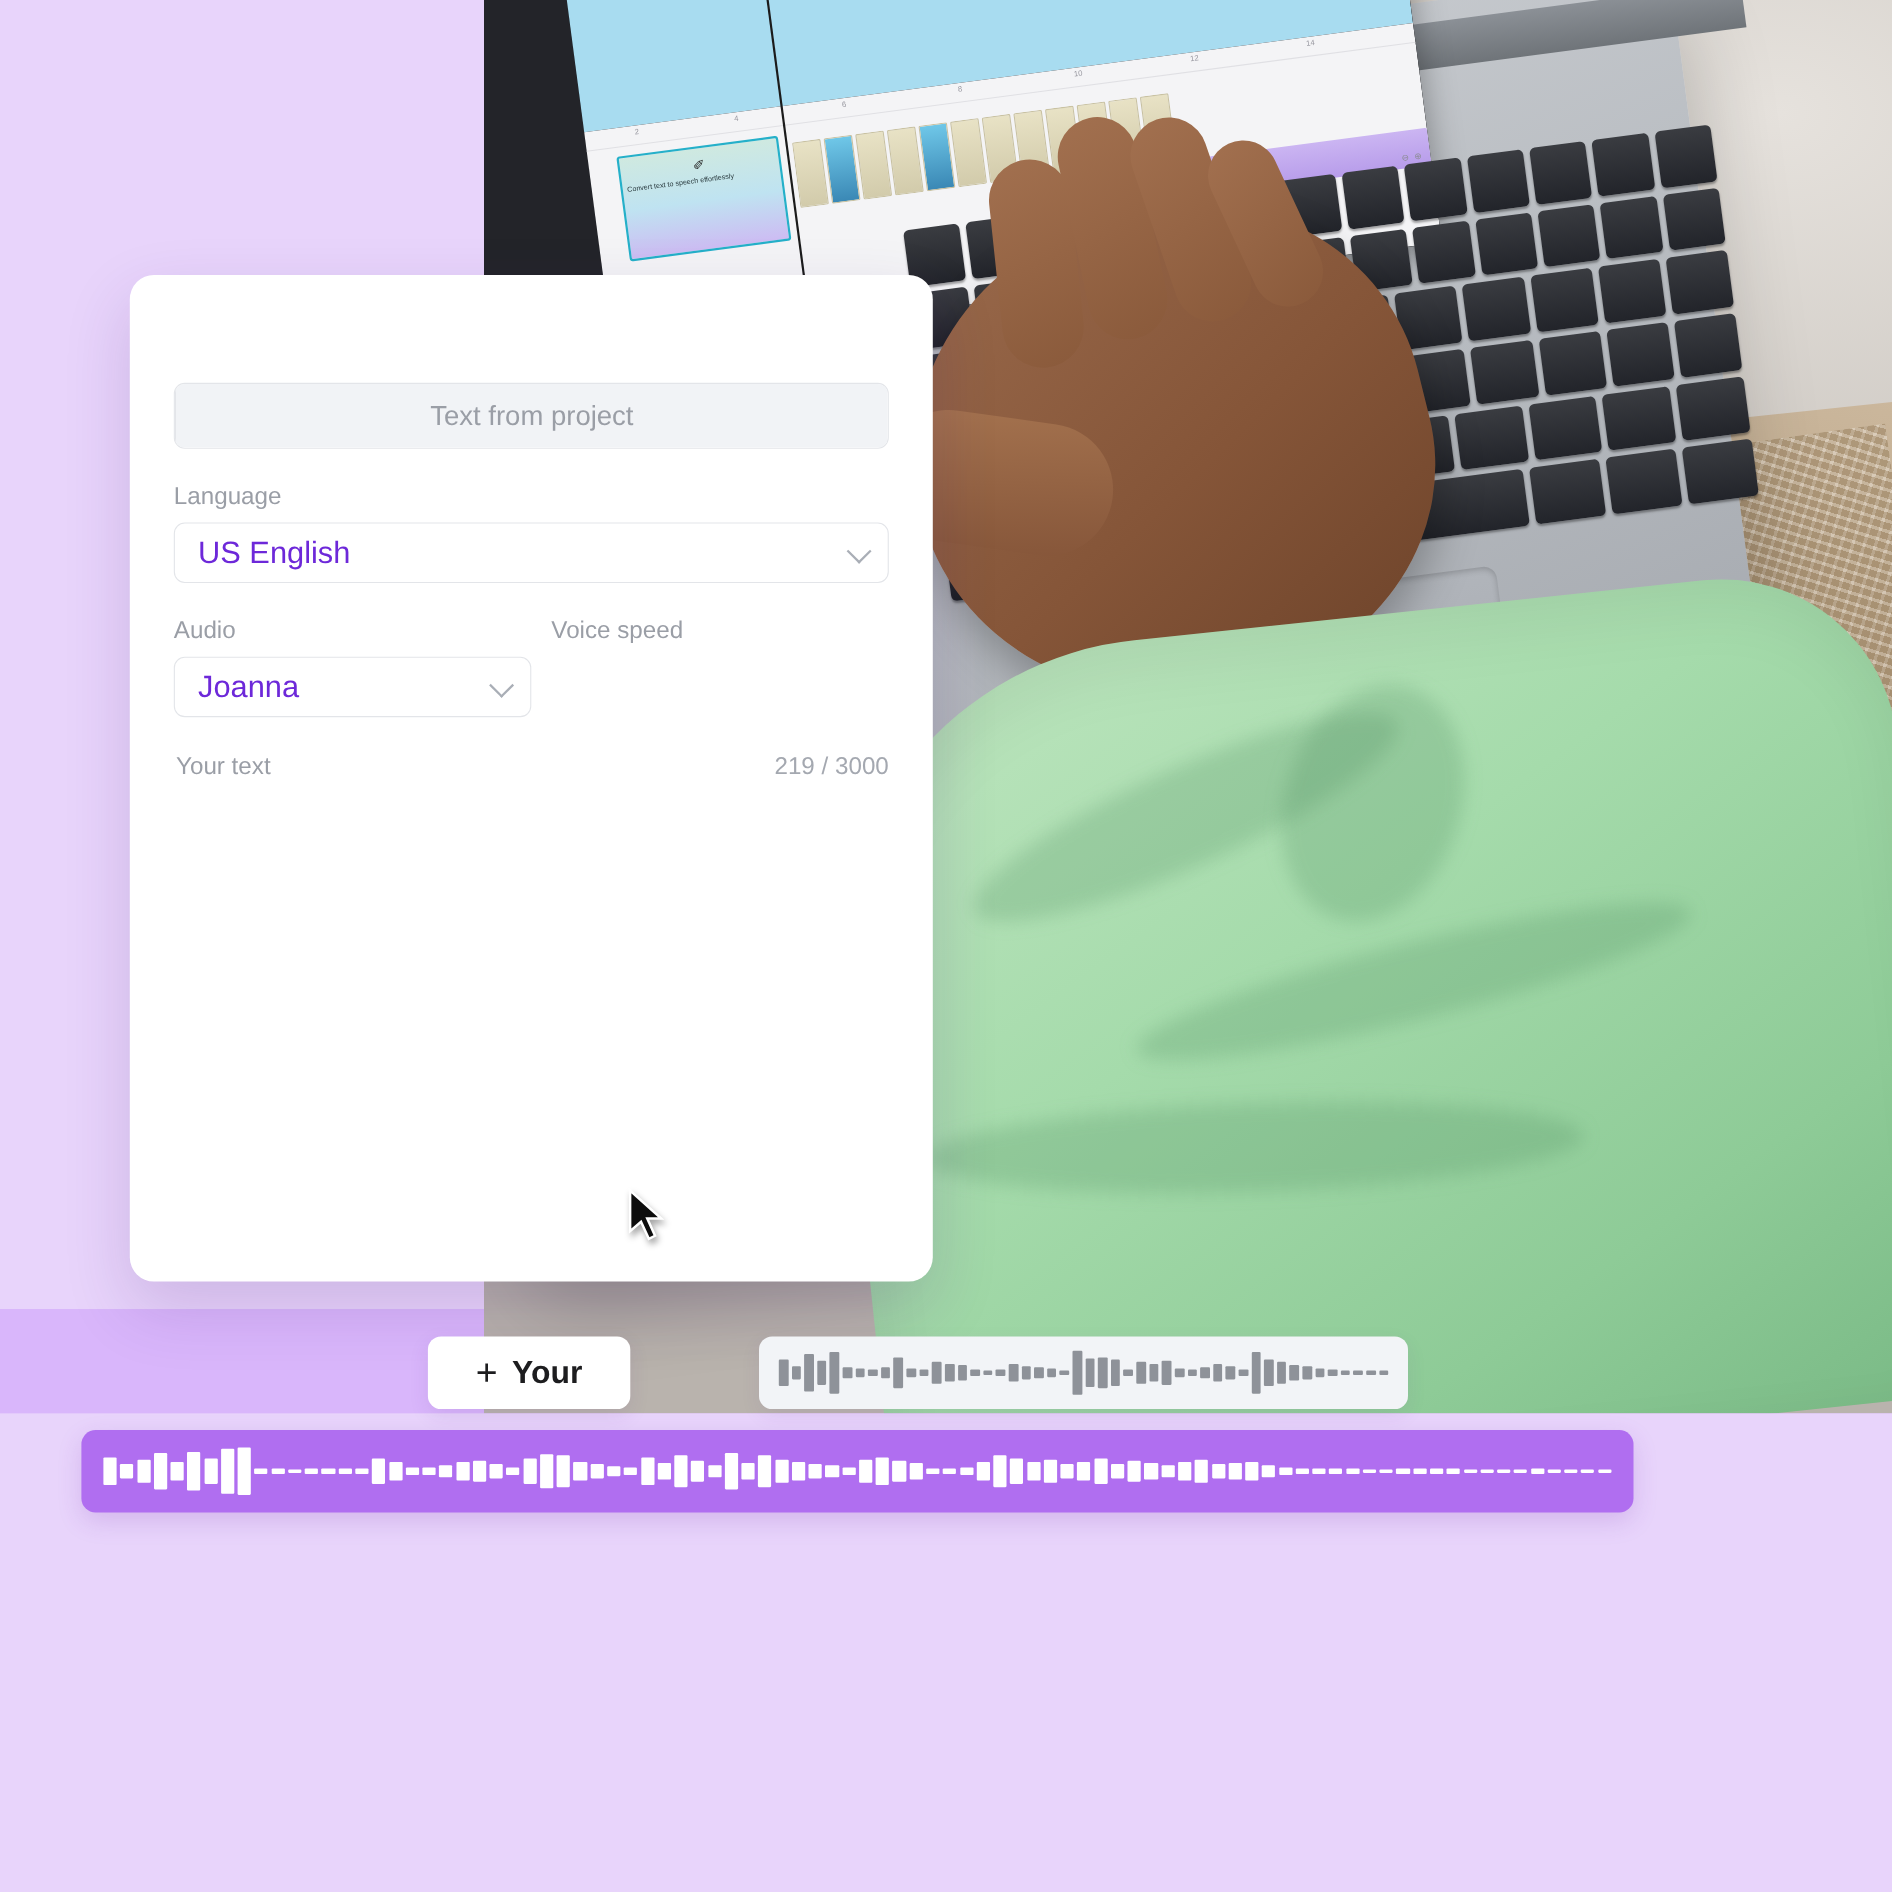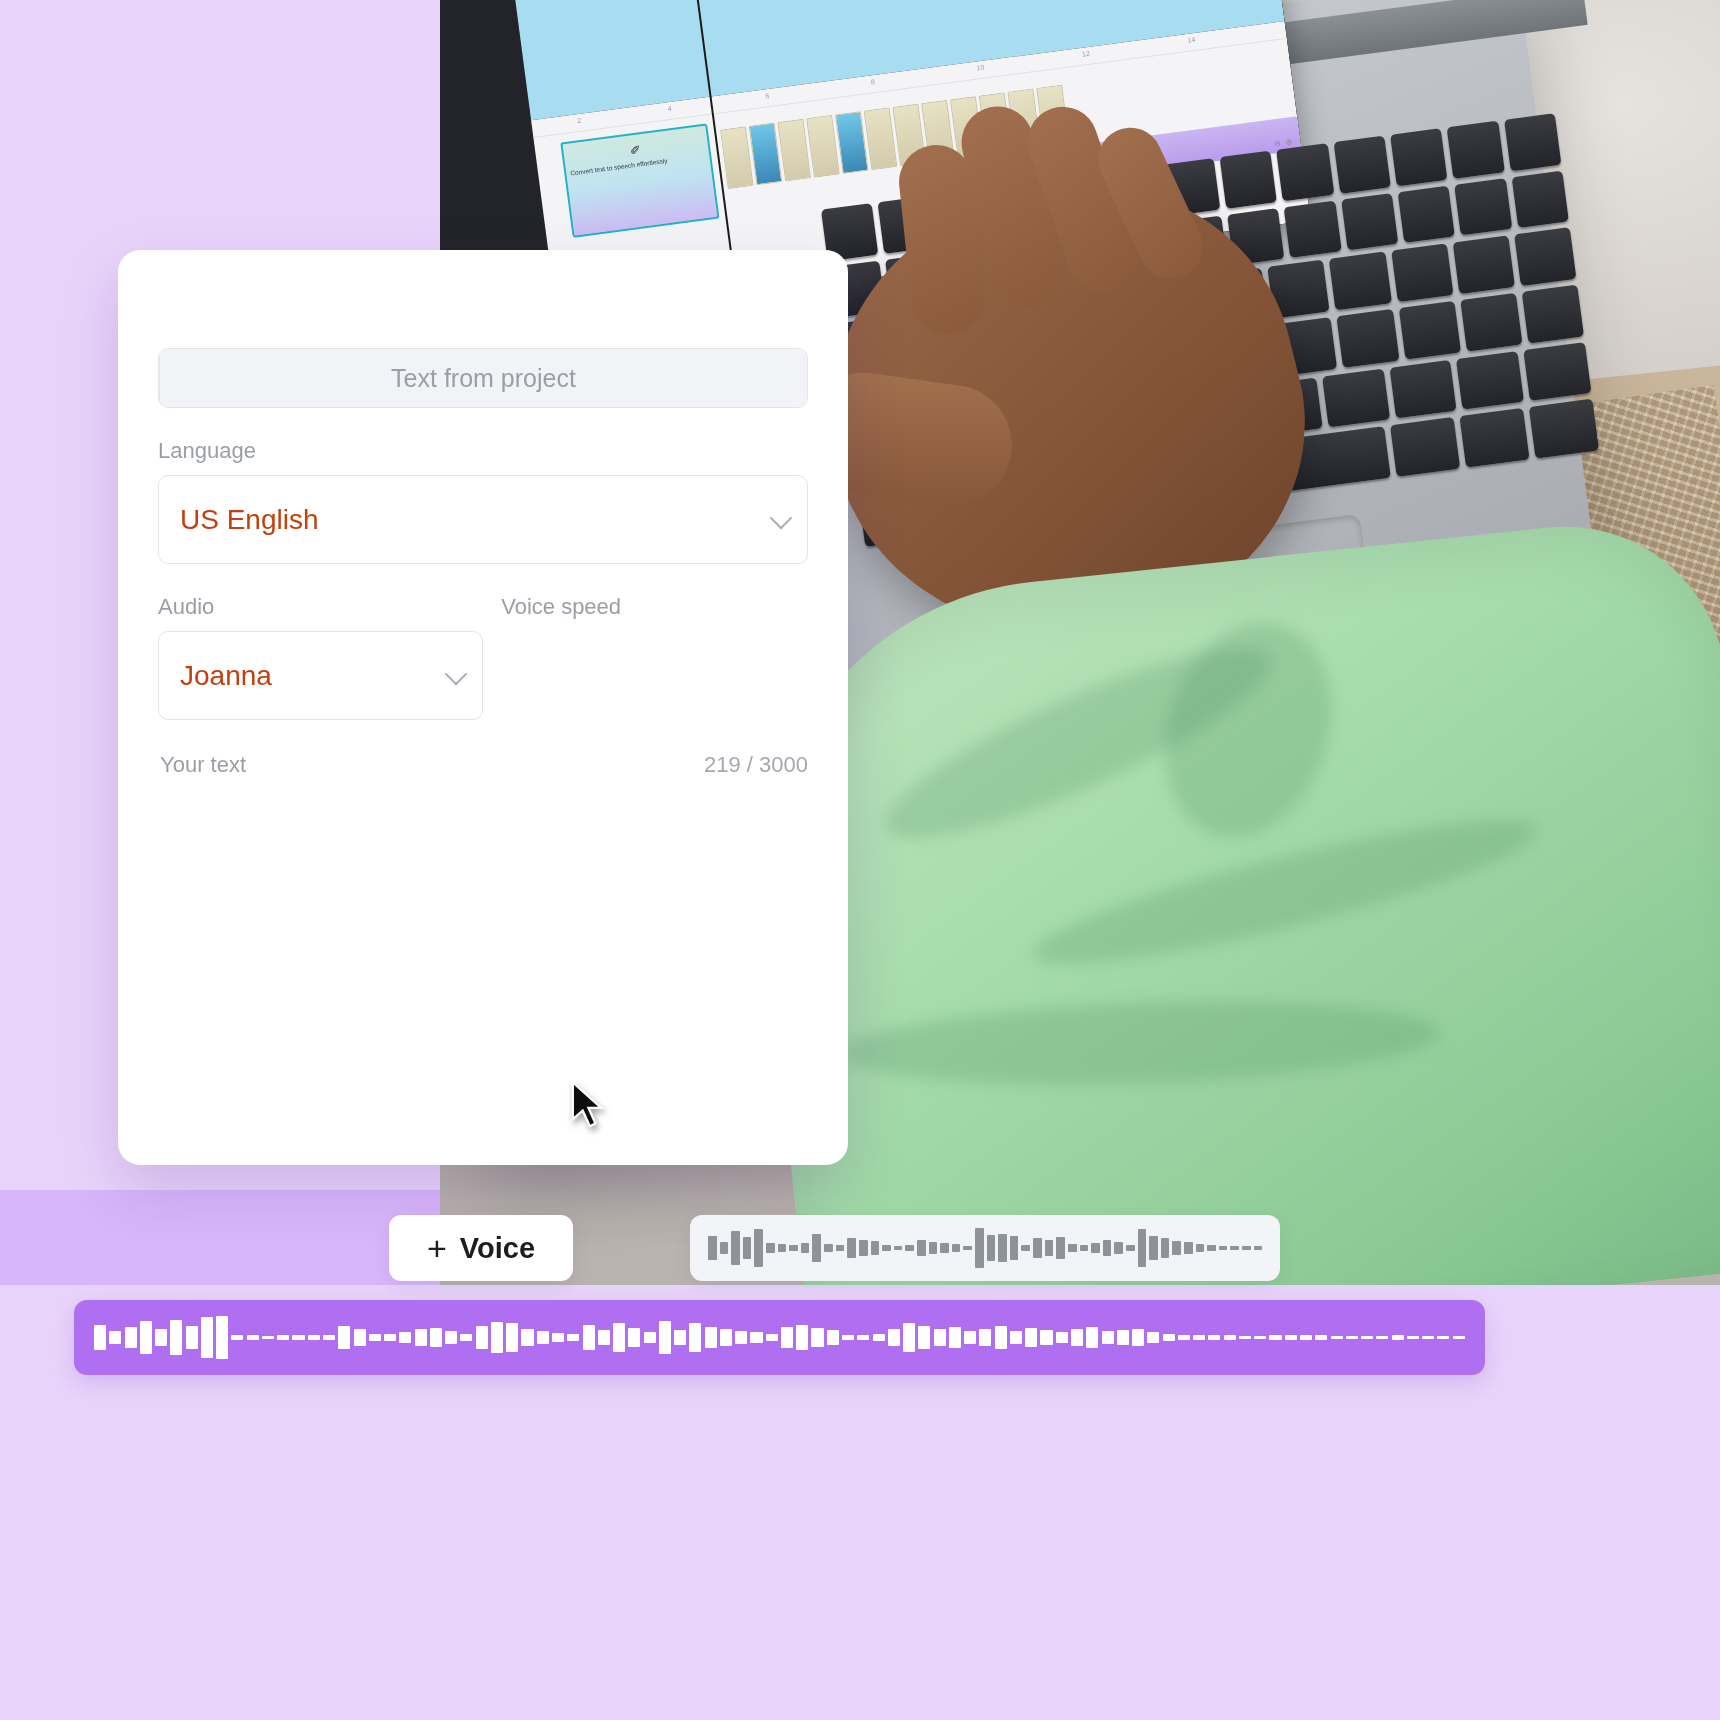--- a/index.html
+++ b/index.html
@@ -252,26 +252,26 @@
   }
   .tab.inactive {
     background: #f1f3f6; color: #9a9ea6; border-left: 1px solid #e3e5e9;
   }
   .field-label {
     font-size: 22px; color: #9a9ea6;
     margin-top: 30px; margin-bottom: 11px;
   }
   .select {
     position: relative;
-    height: 89px;
+    height: 55px;
     border: 1px solid #e3e5e9;
     border-radius: 10px;
     display: flex; align-items: center;
     padding: 0 46px 0 21px;
-    font-size: 28px; color: #c2410c;
+    font-size: 28px; color: #6d28d9;
     background: #fff;
   }
   .chev {
     position: absolute; right: 18px; top: 50%;
     width: 16px; height: 16px;
     border-right: 2.6px solid #a9aeb6;
     border-bottom: 2.6px solid #a9aeb6;
     transform: translateY(-62%) rotate(45deg);
   }
   .two-col { display: flex; gap: 18px; }
@@ -537,21 +537,21 @@
     </div>
 
   </div>
 
   <svg class="cursor" viewBox="0 0 24 34">
     <polygon points="2,1 2,27 9,21 14,32 18,30 13,19 22,19" fill="#0d0d0d" stroke="#ffffff" stroke-width="1.6"></polygon>
   </svg>
 
   <div class="audio-btn">
     <span class="plusglyph">+</span>
-    <span>Voice</span>
+    <span>Your</span>
   </div>
 
   <div class="wave-gray" id="wave-gray">
       <i style="height: 24.5161px; background: rgb(142, 146, 153);"></i>
       <i style="height: 12.9032px; background: rgb(142, 146, 153);"></i>
       <i style="height: 33.5484px; background: rgb(142, 146, 153);"></i>
       <i style="height: 21.9355px; background: rgb(142, 146, 153);"></i>
       <i style="height: 37.4194px; background: rgb(142, 146, 153);"></i>
       <i style="height: 10.3226px; background: rgb(142, 146, 153);"></i>
       <i style="height: 7.74194px; background: rgb(142, 146, 153);"></i>

